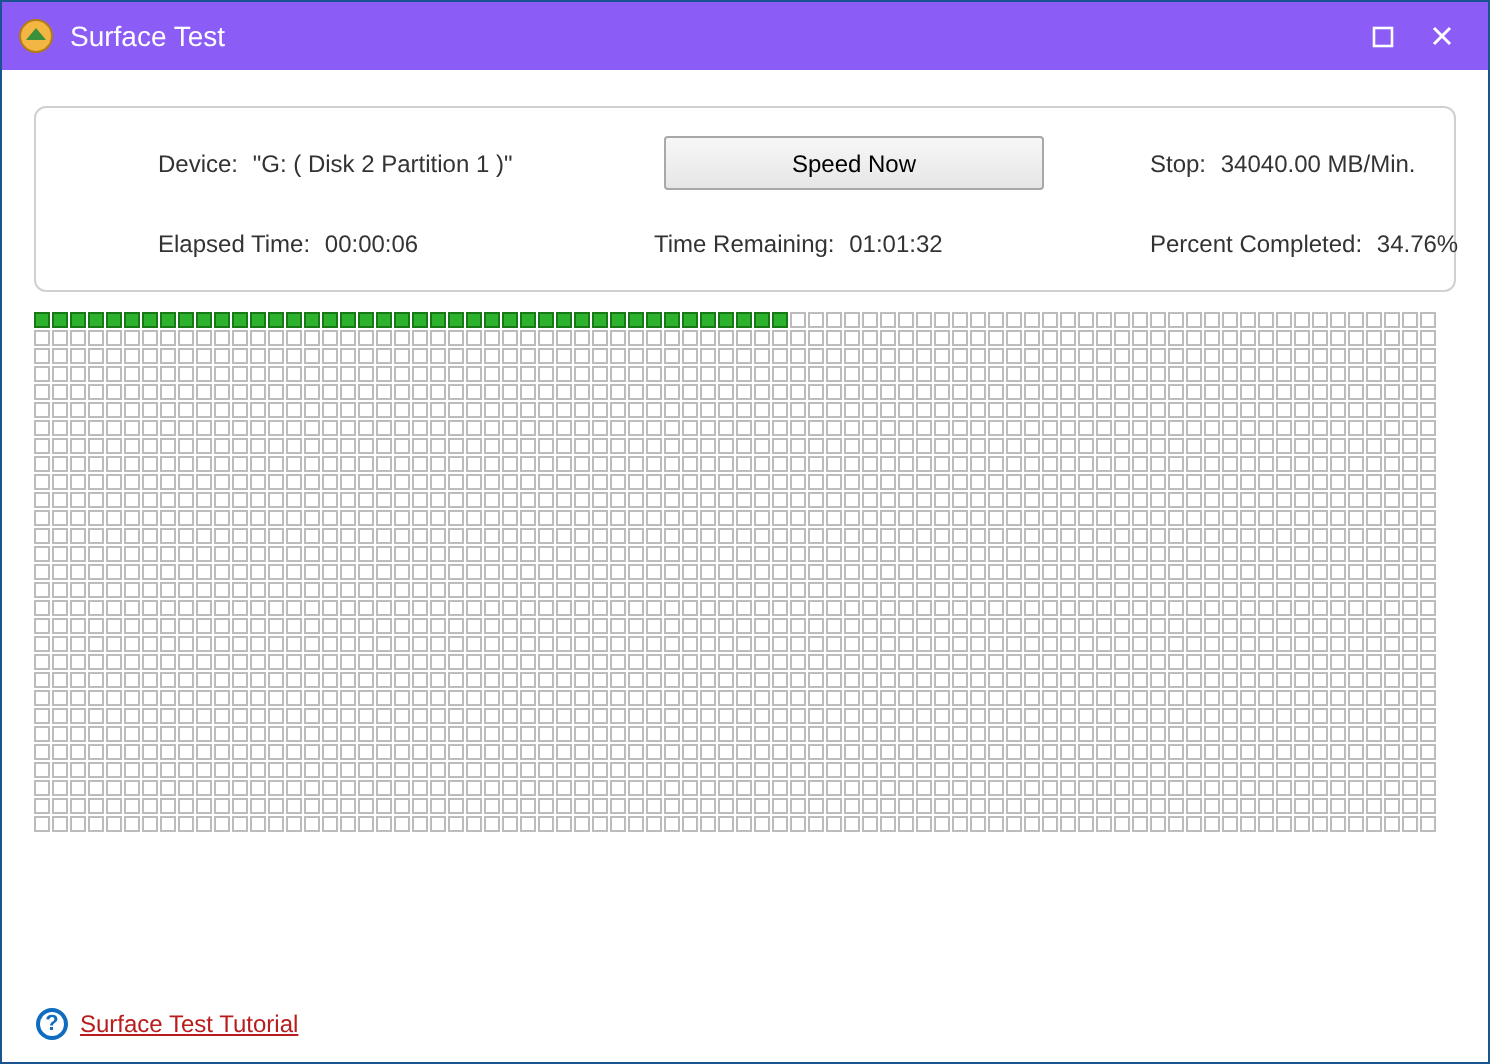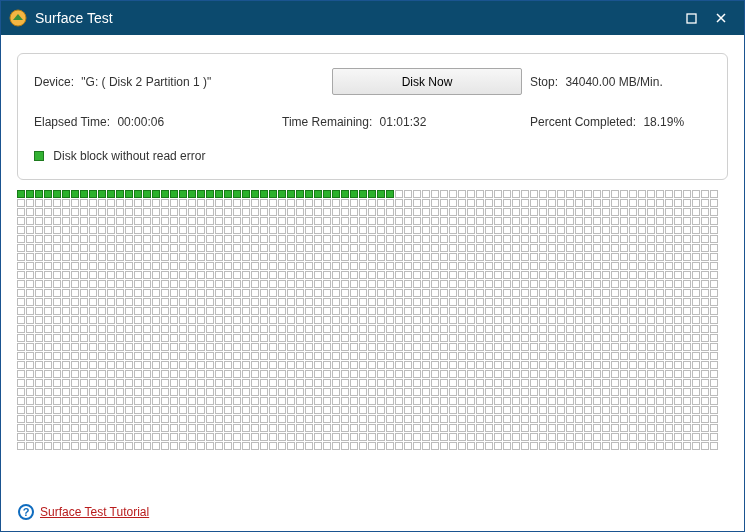--- a/index.html
+++ b/index.html
@@ -6,21 +6,21 @@
   body {
     font-family: "Segoe UI", Tahoma, sans-serif;
     font-size: 12px;
     background: #fff;
     width: 745px;
     height: 532px;
     overflow: hidden;
     border: 1px solid #1a5490;
   }
   .titlebar {
-    background: #0c4a6e;
+    background: #8b5cf6;
     color: #fff;
     height: 34px;
     display: flex;
     align-items: center;
     padding: 0 8px;
   }
   .titlebar .app-icon {
     width: 18px; height: 18px;
     margin-right: 8px;
     display: inline-flex;
@@ -45,21 +45,21 @@
     border-radius: 6px;
     padding: 14px 16px 16px 16px;
     display: grid;
     grid-template-columns: 240px 240px 1fr;
     row-gap: 20px;
     column-gap: 8px;
     align-items: center;
     color: #333;
   }
   .info-item { font-size: 12px; white-space: nowrap; }
-  .info-item .lbl { color: #333; }
+  .info-item .lbl { color: #333; margin-left: 45px; }
   .info-item .val { color: #333; margin-left: 4px; }
   .errors-val { font-weight: bold; font-size: 14px; }
   .stop-btn {
     background: linear-gradient(#f7f7f7, #e6e6e6);
     border: 1px solid #a8a8a8;
     border-radius: 2px;
     height: 27px;
     width: 190px;
     font-size: 12px;
     cursor: pointer;
@@ -140,42 +140,38 @@
   </span>
 </div>
 
 <div class="content">
   <div class="info-panel">
 
     <div class="info-item">
       <span class="lbl">Device:</span>
       <span class="val">"G: ( Disk 2 Partition 1 )"</span>
     </div>
-    <button class="stop-btn">Disk Now</button>
+    <button class="stop-btn">Speed Now</button>
 
     <div class="info-item">
       <span class="lbl">Stop:</span>
       <span class="val">34040.00 MB/Min.</span>
     </div>
     <div class="info-item">
       <span class="lbl">Elapsed Time:</span>
       <span class="val">00:00:06</span>
     </div>
     <div class="info-item">
       <span class="lbl">Time Remaining:</span>
       <span class="val">01:01:32</span>
     </div>
 
     <div class="info-item">
       <span class="lbl">Percent Completed:</span>
-      <span class="val">18.19%</span>
-    </div>
-    <div class="info-item">
-      <span class="legend-sq legend-green"></span>
-      <span>Disk block without read error</span>
+      <span class="val">34.76%</span>
     </div>
 
   </div>
 
   <div class="grid-area" id="block-grid"><span class="block ok"></span><span class="block ok"></span><span class="block ok"></span><span class="block ok"></span><span class="block ok"></span><span class="block ok"></span><span class="block ok"></span><span class="block ok"></span><span class="block ok"></span><span class="block ok"></span><span class="block ok"></span><span class="block ok"></span><span class="block ok"></span><span class="block ok"></span><span class="block ok"></span><span class="block ok"></span><span class="block ok"></span><span class="block ok"></span><span class="block ok"></span><span class="block ok"></span><span class="block ok"></span><span class="block ok"></span><span class="block ok"></span><span class="block ok"></span><span class="block ok"></span><span class="block ok"></span><span class="block ok"></span><span class="block ok"></span><span class="block ok"></span><span class="block ok"></span><span class="block ok"></span><span class="block ok"></span><span class="block ok"></span><span class="block ok"></span><span class="block ok"></span><span class="block ok"></span><span class="block ok"></span><span class="block ok"></span><span class="block ok"></span><span class="block ok"></span><span class="block ok"></span><span class="block ok"></span><span class="block"></span><span class="block"></span><span class="block"></span><span class="block"></span><span class="block"></span><span class="block"></span><span class="block"></span><span class="block"></span><span class="block"></span><span class="block"></span><span class="block"></span><span class="block"></span><span class="block"></span><span class="block"></span><span class="block"></span><span class="block"></span><span class="block"></span><span class="block"></span><span class="block"></span><span class="block"></span><span class="block"></span><span class="block"></span><span class="block"></span><span class="block"></span><span class="block"></span><span class="block"></span><span class="block"></span><span class="block"></span><span class="block"></span><span class="block"></span><span class="block"></span><span class="block"></span><span class="block"></span><span class="block"></span><span class="block"></span><span class="block"></span><br><span class="block"></span><span class="block"></span><span class="block"></span><span class="block"></span><span class="block"></span><span class="block"></span><span class="block"></span><span class="block"></span><span class="block"></span><span class="block"></span><span class="block"></span><span class="block"></span><span class="block"></span><span class="block"></span><span class="block"></span><span class="block"></span><span class="block"></span><span class="block"></span><span class="block"></span><span class="block"></span><span class="block"></span><span class="block"></span><span class="block"></span><span class="block"></span><span class="block"></span><span class="block"></span><span class="block"></span><span class="block"></span><span class="block"></span><span class="block"></span><span class="block"></span><span class="block"></span><span class="block"></span><span class="block"></span><span class="block"></span><span class="block"></span><span class="block"></span><span class="block"></span><span class="block"></span><span class="block"></span><span class="block"></span><span class="block"></span><span class="block"></span><span class="block"></span><span class="block"></span><span class="block"></span><span class="block"></span><span class="block"></span><span class="block"></span><span class="block"></span><span class="block"></span><span class="block"></span><span class="block"></span><span class="block"></span><span class="block"></span><span class="block"></span><span class="block"></span><span class="block"></span><span class="block"></span><span class="block"></span><span class="block"></span><span class="block"></span><span class="block"></span><span class="block"></span><span class="block"></span><span class="block"></span><span class="block"></span><span class="block"></span><span class="block"></span><span class="block"></span><span class="block"></span><span class="block"></span><span class="block"></span><span class="block"></span><span class="block"></span><span class="block"></span><span class="block"></span><span class="block"></span><br><span class="block"></span><span class="block"></span><span class="block"></span><span class="block"></span><span class="block"></span><span class="block"></span><span class="block"></span><span class="block"></span><span class="block"></span><span class="block"></span><span class="block"></span><span class="block"></span><span class="block"></span><span class="block"></span><span class="block"></span><span class="block"></span><span class="block"></span><span class="block"></span><span class="block"></span><span class="block"></span><span class="block"></span><span class="block"></span><span class="block"></span><span class="block"></span><span class="block"></span><span class="block"></span><span class="block"></span><span class="block"></span><span class="block"></span><span class="block"></span><span class="block"></span><span class="block"></span><span class="block"></span><span class="block"></span><span class="block"></span><span class="block"></span><span class="block"></span><span class="block"></span><span class="block"></span><span class="block"></span><span class="block"></span><span class="block"></span><span class="block"></span><span class="block"></span><span class="block"></span><span class="block"></span><span class="block"></span><span class="block"></span><span class="block"></span><span class="block"></span><span class="block"></span><span class="block"></span><span class="block"></span><span class="block"></span><span class="block"></span><span class="block"></span><span class="block"></span><span class="block"></span><span class="block"></span><span class="block"></span><span class="block"></span><span class="block"></span><span class="block"></span><span class="block"></span><span class="block"></span><span class="block"></span><span class="block"></span><span class="block"></span><span class="block"></span><span class="block"></span><span class="block"></span><span class="block"></span><span class="block"></span><span class="block"></span><span class="block"></span><span class="block"></span><span class="block"></span><span class="block"></span><br><span class="block"></span><span class="block"></span><span class="block"></span><span class="block"></span><span class="block"></span><span class="block"></span><span class="block"></span><span class="block"></span><span class="block"></span><span class="block"></span><span class="block"></span><span class="block"></span><span class="block"></span><span class="block"></span><span class="block"></span><span class="block"></span><span class="block"></span><span class="block"></span><span class="block"></span><span class="block"></span><span class="block"></span><span class="block"></span><span class="block"></span><span class="block"></span><span class="block"></span><span class="block"></span><span class="block"></span><span class="block"></span><span class="block"></span><span class="block"></span><span class="block"></span><span class="block"></span><span class="block"></span><span class="block"></span><span class="block"></span><span class="block"></span><span class="block"></span><span class="block"></span><span class="block"></span><span class="block"></span><span class="block"></span><span class="block"></span><span class="block"></span><span class="block"></span><span class="block"></span><span class="block"></span><span class="block"></span><span class="block"></span><span class="block"></span><span class="block"></span><span class="block"></span><span class="block"></span><span class="block"></span><span class="block"></span><span class="block"></span><span class="block"></span><span class="block"></span><span class="block"></span><span class="block"></span><span class="block"></span><span class="block"></span><span class="block"></span><span class="block"></span><span class="block"></span><span class="block"></span><span class="block"></span><span class="block"></span><span class="block"></span><span class="block"></span><span class="block"></span><span class="block"></span><span class="block"></span><span class="block"></span><span class="block"></span><span class="block"></span><span class="block"></span><span class="block"></span><span class="block"></span><br><span class="block"></span><span class="block"></span><span class="block"></span><span class="block"></span><span class="block"></span><span class="block"></span><span class="block"></span><span class="block"></span><span class="block"></span><span class="block"></span><span class="block"></span><span class="block"></span><span class="block"></span><span class="block"></span><span class="block"></span><span class="block"></span><span class="block"></span><span class="block"></span><span class="block"></span><span class="block"></span><span class="block"></span><span class="block"></span><span class="block"></span><span class="block"></span><span class="block"></span><span class="block"></span><span class="block"></span><span class="block"></span><span class="block"></span><span class="block"></span><span class="block"></span><span class="block"></span><span class="block"></span><span class="block"></span><span class="block"></span><span class="block"></span><span class="block"></span><span class="block"></span><span class="block"></span><span class="block"></span><span class="block"></span><span class="block"></span><span class="block"></span><span class="block"></span><span class="block"></span><span class="block"></span><span class="block"></span><span class="block"></span><span class="block"></span><span class="block"></span><span class="block"></span><span class="block"></span><span class="block"></span><span class="block"></span><span class="block"></span><span class="block"></span><span class="block"></span><span class="block"></span><span class="block"></span><span class="block"></span><span class="block"></span><span class="block"></span><span class="block"></span><span class="block"></span><span class="block"></span><span class="block"></span><span class="block"></span><span class="block"></span><span class="block"></span><span class="block"></span><span class="block"></span><span class="block"></span><span class="block"></span><span class="block"></span><span class="block"></span><span class="block"></span><span class="block"></span><span class="block"></span><br><span class="block"></span><span class="block"></span><span class="block"></span><span class="block"></span><span class="block"></span><span class="block"></span><span class="block"></span><span class="block"></span><span class="block"></span><span class="block"></span><span class="block"></span><span class="block"></span><span class="block"></span><span class="block"></span><span class="block"></span><span class="block"></span><span class="block"></span><span class="block"></span><span class="block"></span><span class="block"></span><span class="block"></span><span class="block"></span><span class="block"></span><span class="block"></span><span class="block"></span><span class="block"></span><span class="block"></span><span class="block"></span><span class="block"></span><span class="block"></span><span class="block"></span><span class="block"></span><span class="block"></span><span class="block"></span><span class="block"></span><span class="block"></span><span class="block"></span><span class="block"></span><span class="block"></span><span class="block"></span><span class="block"></span><span class="block"></span><span class="block"></span><span class="block"></span><span class="block"></span><span class="block"></span><span class="block"></span><span class="block"></span><span class="block"></span><span class="block"></span><span class="block"></span><span class="block"></span><span class="block"></span><span class="block"></span><span class="block"></span><span class="block"></span><span class="block"></span><span class="block"></span><span class="block"></span><span class="block"></span><span class="block"></span><span class="block"></span><span class="block"></span><span class="block"></span><span class="block"></span><span class="block"></span><span class="block"></span><span class="block"></span><span class="block"></span><span class="block"></span><span class="block"></span><span class="block"></span><span class="block"></span><span class="block"></span><span class="block"></span><span class="block"></span><span class="block"></span><span class="block"></span><br><span class="block"></span><span class="block"></span><span class="block"></span><span class="block"></span><span class="block"></span><span class="block"></span><span class="block"></span><span class="block"></span><span class="block"></span><span class="block"></span><span class="block"></span><span class="block"></span><span class="block"></span><span class="block"></span><span class="block"></span><span class="block"></span><span class="block"></span><span class="block"></span><span class="block"></span><span class="block"></span><span class="block"></span><span class="block"></span><span class="block"></span><span class="block"></span><span class="block"></span><span class="block"></span><span class="block"></span><span class="block"></span><span class="block"></span><span class="block"></span><span class="block"></span><span class="block"></span><span class="block"></span><span class="block"></span><span class="block"></span><span class="block"></span><span class="block"></span><span class="block"></span><span class="block"></span><span class="block"></span><span class="block"></span><span class="block"></span><span class="block"></span><span class="block"></span><span class="block"></span><span class="block"></span><span class="block"></span><span class="block"></span><span class="block"></span><span class="block"></span><span class="block"></span><span class="block"></span><span class="block"></span><span class="block"></span><span class="block"></span><span class="block"></span><span class="block"></span><span class="block"></span><span class="block"></span><span class="block"></span><span class="block"></span><span class="block"></span><span class="block"></span><span class="block"></span><span class="block"></span><span class="block"></span><span class="block"></span><span class="block"></span><span class="block"></span><span class="block"></span><span class="block"></span><span class="block"></span><span class="block"></span><span class="block"></span><span class="block"></span><span class="block"></span><span class="block"></span><span class="block"></span><br><span class="block"></span><span class="block"></span><span class="block"></span><span class="block"></span><span class="block"></span><span class="block"></span><span class="block"></span><span class="block"></span><span class="block"></span><span class="block"></span><span class="block"></span><span class="block"></span><span class="block"></span><span class="block"></span><span class="block"></span><span class="block"></span><span class="block"></span><span class="block"></span><span class="block"></span><span class="block"></span><span class="block"></span><span class="block"></span><span class="block"></span><span class="block"></span><span class="block"></span><span class="block"></span><span class="block"></span><span class="block"></span><span class="block"></span><span class="block"></span><span class="block"></span><span class="block"></span><span class="block"></span><span class="block"></span><span class="block"></span><span class="block"></span><span class="block"></span><span class="block"></span><span class="block"></span><span class="block"></span><span class="block"></span><span class="block"></span><span class="block"></span><span class="block"></span><span class="block"></span><span class="block"></span><span class="block"></span><span class="block"></span><span class="block"></span><span class="block"></span><span class="block"></span><span class="block"></span><span class="block"></span><span class="block"></span><span class="block"></span><span class="block"></span><span class="block"></span><span class="block"></span><span class="block"></span><span class="block"></span><span class="block"></span><span class="block"></span><span class="block"></span><span class="block"></span><span class="block"></span><span class="block"></span><span class="block"></span><span class="block"></span><span class="block"></span><span class="block"></span><span class="block"></span><span class="block"></span><span class="block"></span><span class="block"></span><span class="block"></span><span class="block"></span><span class="block"></span><span class="block"></span><br><span class="block"></span><span class="block"></span><span class="block"></span><span class="block"></span><span class="block"></span><span class="block"></span><span class="block"></span><span class="block"></span><span class="block"></span><span class="block"></span><span class="block"></span><span class="block"></span><span class="block"></span><span class="block"></span><span class="block"></span><span class="block"></span><span class="block"></span><span class="block"></span><span class="block"></span><span class="block"></span><span class="block"></span><span class="block"></span><span class="block"></span><span class="block"></span><span class="block"></span><span class="block"></span><span class="block"></span><span class="block"></span><span class="block"></span><span class="block"></span><span class="block"></span><span class="block"></span><span class="block"></span><span class="block"></span><span class="block"></span><span class="block"></span><span class="block"></span><span class="block"></span><span class="block"></span><span class="block"></span><span class="block"></span><span class="block"></span><span class="block"></span><span class="block"></span><span class="block"></span><span class="block"></span><span class="block"></span><span class="block"></span><span class="block"></span><span class="block"></span><span class="block"></span><span class="block"></span><span class="block"></span><span class="block"></span><span class="block"></span><span class="block"></span><span class="block"></span><span class="block"></span><span class="block"></span><span class="block"></span><span class="block"></span><span class="block"></span><span class="block"></span><span class="block"></span><span class="block"></span><span class="block"></span><span class="block"></span><span class="block"></span><span class="block"></span><span class="block"></span><span class="block"></span><span class="block"></span><span class="block"></span><span class="block"></span><span class="block"></span><span class="block"></span><span class="block"></span><span class="block"></span><br><span class="block"></span><span class="block"></span><span class="block"></span><span class="block"></span><span class="block"></span><span class="block"></span><span class="block"></span><span class="block"></span><span class="block"></span><span class="block"></span><span class="block"></span><span class="block"></span><span class="block"></span><span class="block"></span><span class="block"></span><span class="block"></span><span class="block"></span><span class="block"></span><span class="block"></span><span class="block"></span><span class="block"></span><span class="block"></span><span class="block"></span><span class="block"></span><span class="block"></span><span class="block"></span><span class="block"></span><span class="block"></span><span class="block"></span><span class="block"></span><span class="block"></span><span class="block"></span><span class="block"></span><span class="block"></span><span class="block"></span><span class="block"></span><span class="block"></span><span class="block"></span><span class="block"></span><span class="block"></span><span class="block"></span><span class="block"></span><span class="block"></span><span class="block"></span><span class="block"></span><span class="block"></span><span class="block"></span><span class="block"></span><span class="block"></span><span class="block"></span><span class="block"></span><span class="block"></span><span class="block"></span><span class="block"></span><span class="block"></span><span class="block"></span><span class="block"></span><span class="block"></span><span class="block"></span><span class="block"></span><span class="block"></span><span class="block"></span><span class="block"></span><span class="block"></span><span class="block"></span><span class="block"></span><span class="block"></span><span class="block"></span><span class="block"></span><span class="block"></span><span class="block"></span><span class="block"></span><span class="block"></span><span class="block"></span><span class="block"></span><span class="block"></span><span class="block"></span><span class="block"></span><br><span class="block"></span><span class="block"></span><span class="block"></span><span class="block"></span><span class="block"></span><span class="block"></span><span class="block"></span><span class="block"></span><span class="block"></span><span class="block"></span><span class="block"></span><span class="block"></span><span class="block"></span><span class="block"></span><span class="block"></span><span class="block"></span><span class="block"></span><span class="block"></span><span class="block"></span><span class="block"></span><span class="block"></span><span class="block"></span><span class="block"></span><span class="block"></span><span class="block"></span><span class="block"></span><span class="block"></span><span class="block"></span><span class="block"></span><span class="block"></span><span class="block"></span><span class="block"></span><span class="block"></span><span class="block"></span><span class="block"></span><span class="block"></span><span class="block"></span><span class="block"></span><span class="block"></span><span class="block"></span><span class="block"></span><span class="block"></span><span class="block"></span><span class="block"></span><span class="block"></span><span class="block"></span><span class="block"></span><span class="block"></span><span class="block"></span><span class="block"></span><span class="block"></span><span class="block"></span><span class="block"></span><span class="block"></span><span class="block"></span><span class="block"></span><span class="block"></span><span class="block"></span><span class="block"></span><span class="block"></span><span class="block"></span><span class="block"></span><span class="block"></span><span class="block"></span><span class="block"></span><span class="block"></span><span class="block"></span><span class="block"></span><span class="block"></span><span class="block"></span><span class="block"></span><span class="block"></span><span class="block"></span><span class="block"></span><span class="block"></span><span class="block"></span><span class="block"></span><span class="block"></span><br><span class="block"></span><span class="block"></span><span class="block"></span><span class="block"></span><span class="block"></span><span class="block"></span><span class="block"></span><span class="block"></span><span class="block"></span><span class="block"></span><span class="block"></span><span class="block"></span><span class="block"></span><span class="block"></span><span class="block"></span><span class="block"></span><span class="block"></span><span class="block"></span><span class="block"></span><span class="block"></span><span class="block"></span><span class="block"></span><span class="block"></span><span class="block"></span><span class="block"></span><span class="block"></span><span class="block"></span><span class="block"></span><span class="block"></span><span class="block"></span><span class="block"></span><span class="block"></span><span class="block"></span><span class="block"></span><span class="block"></span><span class="block"></span><span class="block"></span><span class="block"></span><span class="block"></span><span class="block"></span><span class="block"></span><span class="block"></span><span class="block"></span><span class="block"></span><span class="block"></span><span class="block"></span><span class="block"></span><span class="block"></span><span class="block"></span><span class="block"></span><span class="block"></span><span class="block"></span><span class="block"></span><span class="block"></span><span class="block"></span><span class="block"></span><span class="block"></span><span class="block"></span><span class="block"></span><span class="block"></span><span class="block"></span><span class="block"></span><span class="block"></span><span class="block"></span><span class="block"></span><span class="block"></span><span class="block"></span><span class="block"></span><span class="block"></span><span class="block"></span><span class="block"></span><span class="block"></span><span class="block"></span><span class="block"></span><span class="block"></span><span class="block"></span><span class="block"></span><span class="block"></span><br><span class="block"></span><span class="block"></span><span class="block"></span><span class="block"></span><span class="block"></span><span class="block"></span><span class="block"></span><span class="block"></span><span class="block"></span><span class="block"></span><span class="block"></span><span class="block"></span><span class="block"></span><span class="block"></span><span class="block"></span><span class="block"></span><span class="block"></span><span class="block"></span><span class="block"></span><span class="block"></span><span class="block"></span><span class="block"></span><span class="block"></span><span class="block"></span><span class="block"></span><span class="block"></span><span class="block"></span><span class="block"></span><span class="block"></span><span class="block"></span><span class="block"></span><span class="block"></span><span class="block"></span><span class="block"></span><span class="block"></span><span class="block"></span><span class="block"></span><span class="block"></span><span class="block"></span><span class="block"></span><span class="block"></span><span class="block"></span><span class="block"></span><span class="block"></span><span class="block"></span><span class="block"></span><span class="block"></span><span class="block"></span><span class="block"></span><span class="block"></span><span class="block"></span><span class="block"></span><span class="block"></span><span class="block"></span><span class="block"></span><span class="block"></span><span class="block"></span><span class="block"></span><span class="block"></span><span class="block"></span><span class="block"></span><span class="block"></span><span class="block"></span><span class="block"></span><span class="block"></span><span class="block"></span><span class="block"></span><span class="block"></span><span class="block"></span><span class="block"></span><span class="block"></span><span class="block"></span><span class="block"></span><span class="block"></span><span class="block"></span><span class="block"></span><span class="block"></span><span class="block"></span><br><span class="block"></span><span class="block"></span><span class="block"></span><span class="block"></span><span class="block"></span><span class="block"></span><span class="block"></span><span class="block"></span><span class="block"></span><span class="block"></span><span class="block"></span><span class="block"></span><span class="block"></span><span class="block"></span><span class="block"></span><span class="block"></span><span class="block"></span><span class="block"></span><span class="block"></span><span class="block"></span><span class="block"></span><span class="block"></span><span class="block"></span><span class="block"></span><span class="block"></span><span class="block"></span><span class="block"></span><span class="block"></span><span class="block"></span><span class="block"></span><span class="block"></span><span class="block"></span><span class="block"></span><span class="block"></span><span class="block"></span><span class="block"></span><span class="block"></span><span class="block"></span><span class="block"></span><span class="block"></span><span class="block"></span><span class="block"></span><span class="block"></span><span class="block"></span><span class="block"></span><span class="block"></span><span class="block"></span><span class="block"></span><span class="block"></span><span class="block"></span><span class="block"></span><span class="block"></span><span class="block"></span><span class="block"></span><span class="block"></span><span class="block"></span><span class="block"></span><span class="block"></span><span class="block"></span><span class="block"></span><span class="block"></span><span class="block"></span><span class="block"></span><span class="block"></span><span class="block"></span><span class="block"></span><span class="block"></span><span class="block"></span><span class="block"></span><span class="block"></span><span class="block"></span><span class="block"></span><span class="block"></span><span class="block"></span><span class="block"></span><span class="block"></span><span class="block"></span><span class="block"></span><br><span class="block"></span><span class="block"></span><span class="block"></span><span class="block"></span><span class="block"></span><span class="block"></span><span class="block"></span><span class="block"></span><span class="block"></span><span class="block"></span><span class="block"></span><span class="block"></span><span class="block"></span><span class="block"></span><span class="block"></span><span class="block"></span><span class="block"></span><span class="block"></span><span class="block"></span><span class="block"></span><span class="block"></span><span class="block"></span><span class="block"></span><span class="block"></span><span class="block"></span><span class="block"></span><span class="block"></span><span class="block"></span><span class="block"></span><span class="block"></span><span class="block"></span><span class="block"></span><span class="block"></span><span class="block"></span><span class="block"></span><span class="block"></span><span class="block"></span><span class="block"></span><span class="block"></span><span class="block"></span><span class="block"></span><span class="block"></span><span class="block"></span><span class="block"></span><span class="block"></span><span class="block"></span><span class="block"></span><span class="block"></span><span class="block"></span><span class="block"></span><span class="block"></span><span class="block"></span><span class="block"></span><span class="block"></span><span class="block"></span><span class="block"></span><span class="block"></span><span class="block"></span><span class="block"></span><span class="block"></span><span class="block"></span><span class="block"></span><span class="block"></span><span class="block"></span><span class="block"></span><span class="block"></span><span class="block"></span><span class="block"></span><span class="block"></span><span class="block"></span><span class="block"></span><span class="block"></span><span class="block"></span><span class="block"></span><span class="block"></span><span class="block"></span><span class="block"></span><span class="block"></span><br><span class="block"></span><span class="block"></span><span class="block"></span><span class="block"></span><span class="block"></span><span class="block"></span><span class="block"></span><span class="block"></span><span class="block"></span><span class="block"></span><span class="block"></span><span class="block"></span><span class="block"></span><span class="block"></span><span class="block"></span><span class="block"></span><span class="block"></span><span class="block"></span><span class="block"></span><span class="block"></span><span class="block"></span><span class="block"></span><span class="block"></span><span class="block"></span><span class="block"></span><span class="block"></span><span class="block"></span><span class="block"></span><span class="block"></span><span class="block"></span><span class="block"></span><span class="block"></span><span class="block"></span><span class="block"></span><span class="block"></span><span class="block"></span><span class="block"></span><span class="block"></span><span class="block"></span><span class="block"></span><span class="block"></span><span class="block"></span><span class="block"></span><span class="block"></span><span class="block"></span><span class="block"></span><span class="block"></span><span class="block"></span><span class="block"></span><span class="block"></span><span class="block"></span><span class="block"></span><span class="block"></span><span class="block"></span><span class="block"></span><span class="block"></span><span class="block"></span><span class="block"></span><span class="block"></span><span class="block"></span><span class="block"></span><span class="block"></span><span class="block"></span><span class="block"></span><span class="block"></span><span class="block"></span><span class="block"></span><span class="block"></span><span class="block"></span><span class="block"></span><span class="block"></span><span class="block"></span><span class="block"></span><span class="block"></span><span class="block"></span><span class="block"></span><span class="block"></span><span class="block"></span><br><span class="block"></span><span class="block"></span><span class="block"></span><span class="block"></span><span class="block"></span><span class="block"></span><span class="block"></span><span class="block"></span><span class="block"></span><span class="block"></span><span class="block"></span><span class="block"></span><span class="block"></span><span class="block"></span><span class="block"></span><span class="block"></span><span class="block"></span><span class="block"></span><span class="block"></span><span class="block"></span><span class="block"></span><span class="block"></span><span class="block"></span><span class="block"></span><span class="block"></span><span class="block"></span><span class="block"></span><span class="block"></span><span class="block"></span><span class="block"></span><span class="block"></span><span class="block"></span><span class="block"></span><span class="block"></span><span class="block"></span><span class="block"></span><span class="block"></span><span class="block"></span><span class="block"></span><span class="block"></span><span class="block"></span><span class="block"></span><span class="block"></span><span class="block"></span><span class="block"></span><span class="block"></span><span class="block"></span><span class="block"></span><span class="block"></span><span class="block"></span><span class="block"></span><span class="block"></span><span class="block"></span><span class="block"></span><span class="block"></span><span class="block"></span><span class="block"></span><span class="block"></span><span class="block"></span><span class="block"></span><span class="block"></span><span class="block"></span><span class="block"></span><span class="block"></span><span class="block"></span><span class="block"></span><span class="block"></span><span class="block"></span><span class="block"></span><span class="block"></span><span class="block"></span><span class="block"></span><span class="block"></span><span class="block"></span><span class="block"></span><span class="block"></span><span class="block"></span><span class="block"></span><br><span class="block"></span><span class="block"></span><span class="block"></span><span class="block"></span><span class="block"></span><span class="block"></span><span class="block"></span><span class="block"></span><span class="block"></span><span class="block"></span><span class="block"></span><span class="block"></span><span class="block"></span><span class="block"></span><span class="block"></span><span class="block"></span><span class="block"></span><span class="block"></span><span class="block"></span><span class="block"></span><span class="block"></span><span class="block"></span><span class="block"></span><span class="block"></span><span class="block"></span><span class="block"></span><span class="block"></span><span class="block"></span><span class="block"></span><span class="block"></span><span class="block"></span><span class="block"></span><span class="block"></span><span class="block"></span><span class="block"></span><span class="block"></span><span class="block"></span><span class="block"></span><span class="block"></span><span class="block"></span><span class="block"></span><span class="block"></span><span class="block"></span><span class="block"></span><span class="block"></span><span class="block"></span><span class="block"></span><span class="block"></span><span class="block"></span><span class="block"></span><span class="block"></span><span class="block"></span><span class="block"></span><span class="block"></span><span class="block"></span><span class="block"></span><span class="block"></span><span class="block"></span><span class="block"></span><span class="block"></span><span class="block"></span><span class="block"></span><span class="block"></span><span class="block"></span><span class="block"></span><span class="block"></span><span class="block"></span><span class="block"></span><span class="block"></span><span class="block"></span><span class="block"></span><span class="block"></span><span class="block"></span><span class="block"></span><span class="block"></span><span class="block"></span><span class="block"></span><span class="block"></span><br><span class="block"></span><span class="block"></span><span class="block"></span><span class="block"></span><span class="block"></span><span class="block"></span><span class="block"></span><span class="block"></span><span class="block"></span><span class="block"></span><span class="block"></span><span class="block"></span><span class="block"></span><span class="block"></span><span class="block"></span><span class="block"></span><span class="block"></span><span class="block"></span><span class="block"></span><span class="block"></span><span class="block"></span><span class="block"></span><span class="block"></span><span class="block"></span><span class="block"></span><span class="block"></span><span class="block"></span><span class="block"></span><span class="block"></span><span class="block"></span><span class="block"></span><span class="block"></span><span class="block"></span><span class="block"></span><span class="block"></span><span class="block"></span><span class="block"></span><span class="block"></span><span class="block"></span><span class="block"></span><span class="block"></span><span class="block"></span><span class="block"></span><span class="block"></span><span class="block"></span><span class="block"></span><span class="block"></span><span class="block"></span><span class="block"></span><span class="block"></span><span class="block"></span><span class="block"></span><span class="block"></span><span class="block"></span><span class="block"></span><span class="block"></span><span class="block"></span><span class="block"></span><span class="block"></span><span class="block"></span><span class="block"></span><span class="block"></span><span class="block"></span><span class="block"></span><span class="block"></span><span class="block"></span><span class="block"></span><span class="block"></span><span class="block"></span><span class="block"></span><span class="block"></span><span class="block"></span><span class="block"></span><span class="block"></span><span class="block"></span><span class="block"></span><span class="block"></span><span class="block"></span><br><span class="block"></span><span class="block"></span><span class="block"></span><span class="block"></span><span class="block"></span><span class="block"></span><span class="block"></span><span class="block"></span><span class="block"></span><span class="block"></span><span class="block"></span><span class="block"></span><span class="block"></span><span class="block"></span><span class="block"></span><span class="block"></span><span class="block"></span><span class="block"></span><span class="block"></span><span class="block"></span><span class="block"></span><span class="block"></span><span class="block"></span><span class="block"></span><span class="block"></span><span class="block"></span><span class="block"></span><span class="block"></span><span class="block"></span><span class="block"></span><span class="block"></span><span class="block"></span><span class="block"></span><span class="block"></span><span class="block"></span><span class="block"></span><span class="block"></span><span class="block"></span><span class="block"></span><span class="block"></span><span class="block"></span><span class="block"></span><span class="block"></span><span class="block"></span><span class="block"></span><span class="block"></span><span class="block"></span><span class="block"></span><span class="block"></span><span class="block"></span><span class="block"></span><span class="block"></span><span class="block"></span><span class="block"></span><span class="block"></span><span class="block"></span><span class="block"></span><span class="block"></span><span class="block"></span><span class="block"></span><span class="block"></span><span class="block"></span><span class="block"></span><span class="block"></span><span class="block"></span><span class="block"></span><span class="block"></span><span class="block"></span><span class="block"></span><span class="block"></span><span class="block"></span><span class="block"></span><span class="block"></span><span class="block"></span><span class="block"></span><span class="block"></span><span class="block"></span><span class="block"></span><br><span class="block"></span><span class="block"></span><span class="block"></span><span class="block"></span><span class="block"></span><span class="block"></span><span class="block"></span><span class="block"></span><span class="block"></span><span class="block"></span><span class="block"></span><span class="block"></span><span class="block"></span><span class="block"></span><span class="block"></span><span class="block"></span><span class="block"></span><span class="block"></span><span class="block"></span><span class="block"></span><span class="block"></span><span class="block"></span><span class="block"></span><span class="block"></span><span class="block"></span><span class="block"></span><span class="block"></span><span class="block"></span><span class="block"></span><span class="block"></span><span class="block"></span><span class="block"></span><span class="block"></span><span class="block"></span><span class="block"></span><span class="block"></span><span class="block"></span><span class="block"></span><span class="block"></span><span class="block"></span><span class="block"></span><span class="block"></span><span class="block"></span><span class="block"></span><span class="block"></span><span class="block"></span><span class="block"></span><span class="block"></span><span class="block"></span><span class="block"></span><span class="block"></span><span class="block"></span><span class="block"></span><span class="block"></span><span class="block"></span><span class="block"></span><span class="block"></span><span class="block"></span><span class="block"></span><span class="block"></span><span class="block"></span><span class="block"></span><span class="block"></span><span class="block"></span><span class="block"></span><span class="block"></span><span class="block"></span><span class="block"></span><span class="block"></span><span class="block"></span><span class="block"></span><span class="block"></span><span class="block"></span><span class="block"></span><span class="block"></span><span class="block"></span><span class="block"></span><span class="block"></span><br><span class="block"></span><span class="block"></span><span class="block"></span><span class="block"></span><span class="block"></span><span class="block"></span><span class="block"></span><span class="block"></span><span class="block"></span><span class="block"></span><span class="block"></span><span class="block"></span><span class="block"></span><span class="block"></span><span class="block"></span><span class="block"></span><span class="block"></span><span class="block"></span><span class="block"></span><span class="block"></span><span class="block"></span><span class="block"></span><span class="block"></span><span class="block"></span><span class="block"></span><span class="block"></span><span class="block"></span><span class="block"></span><span class="block"></span><span class="block"></span><span class="block"></span><span class="block"></span><span class="block"></span><span class="block"></span><span class="block"></span><span class="block"></span><span class="block"></span><span class="block"></span><span class="block"></span><span class="block"></span><span class="block"></span><span class="block"></span><span class="block"></span><span class="block"></span><span class="block"></span><span class="block"></span><span class="block"></span><span class="block"></span><span class="block"></span><span class="block"></span><span class="block"></span><span class="block"></span><span class="block"></span><span class="block"></span><span class="block"></span><span class="block"></span><span class="block"></span><span class="block"></span><span class="block"></span><span class="block"></span><span class="block"></span><span class="block"></span><span class="block"></span><span class="block"></span><span class="block"></span><span class="block"></span><span class="block"></span><span class="block"></span><span class="block"></span><span class="block"></span><span class="block"></span><span class="block"></span><span class="block"></span><span class="block"></span><span class="block"></span><span class="block"></span><span class="block"></span><span class="block"></span><br><span class="block"></span><span class="block"></span><span class="block"></span><span class="block"></span><span class="block"></span><span class="block"></span><span class="block"></span><span class="block"></span><span class="block"></span><span class="block"></span><span class="block"></span><span class="block"></span><span class="block"></span><span class="block"></span><span class="block"></span><span class="block"></span><span class="block"></span><span class="block"></span><span class="block"></span><span class="block"></span><span class="block"></span><span class="block"></span><span class="block"></span><span class="block"></span><span class="block"></span><span class="block"></span><span class="block"></span><span class="block"></span><span class="block"></span><span class="block"></span><span class="block"></span><span class="block"></span><span class="block"></span><span class="block"></span><span class="block"></span><span class="block"></span><span class="block"></span><span class="block"></span><span class="block"></span><span class="block"></span><span class="block"></span><span class="block"></span><span class="block"></span><span class="block"></span><span class="block"></span><span class="block"></span><span class="block"></span><span class="block"></span><span class="block"></span><span class="block"></span><span class="block"></span><span class="block"></span><span class="block"></span><span class="block"></span><span class="block"></span><span class="block"></span><span class="block"></span><span class="block"></span><span class="block"></span><span class="block"></span><span class="block"></span><span class="block"></span><span class="block"></span><span class="block"></span><span class="block"></span><span class="block"></span><span class="block"></span><span class="block"></span><span class="block"></span><span class="block"></span><span class="block"></span><span class="block"></span><span class="block"></span><span class="block"></span><span class="block"></span><span class="block"></span><span class="block"></span><span class="block"></span><br><span class="block"></span><span class="block"></span><span class="block"></span><span class="block"></span><span class="block"></span><span class="block"></span><span class="block"></span><span class="block"></span><span class="block"></span><span class="block"></span><span class="block"></span><span class="block"></span><span class="block"></span><span class="block"></span><span class="block"></span><span class="block"></span><span class="block"></span><span class="block"></span><span class="block"></span><span class="block"></span><span class="block"></span><span class="block"></span><span class="block"></span><span class="block"></span><span class="block"></span><span class="block"></span><span class="block"></span><span class="block"></span><span class="block"></span><span class="block"></span><span class="block"></span><span class="block"></span><span class="block"></span><span class="block"></span><span class="block"></span><span class="block"></span><span class="block"></span><span class="block"></span><span class="block"></span><span class="block"></span><span class="block"></span><span class="block"></span><span class="block"></span><span class="block"></span><span class="block"></span><span class="block"></span><span class="block"></span><span class="block"></span><span class="block"></span><span class="block"></span><span class="block"></span><span class="block"></span><span class="block"></span><span class="block"></span><span class="block"></span><span class="block"></span><span class="block"></span><span class="block"></span><span class="block"></span><span class="block"></span><span class="block"></span><span class="block"></span><span class="block"></span><span class="block"></span><span class="block"></span><span class="block"></span><span class="block"></span><span class="block"></span><span class="block"></span><span class="block"></span><span class="block"></span><span class="block"></span><span class="block"></span><span class="block"></span><span class="block"></span><span class="block"></span><span class="block"></span><span class="block"></span><br><span class="block"></span><span class="block"></span><span class="block"></span><span class="block"></span><span class="block"></span><span class="block"></span><span class="block"></span><span class="block"></span><span class="block"></span><span class="block"></span><span class="block"></span><span class="block"></span><span class="block"></span><span class="block"></span><span class="block"></span><span class="block"></span><span class="block"></span><span class="block"></span><span class="block"></span><span class="block"></span><span class="block"></span><span class="block"></span><span class="block"></span><span class="block"></span><span class="block"></span><span class="block"></span><span class="block"></span><span class="block"></span><span class="block"></span><span class="block"></span><span class="block"></span><span class="block"></span><span class="block"></span><span class="block"></span><span class="block"></span><span class="block"></span><span class="block"></span><span class="block"></span><span class="block"></span><span class="block"></span><span class="block"></span><span class="block"></span><span class="block"></span><span class="block"></span><span class="block"></span><span class="block"></span><span class="block"></span><span class="block"></span><span class="block"></span><span class="block"></span><span class="block"></span><span class="block"></span><span class="block"></span><span class="block"></span><span class="block"></span><span class="block"></span><span class="block"></span><span class="block"></span><span class="block"></span><span class="block"></span><span class="block"></span><span class="block"></span><span class="block"></span><span class="block"></span><span class="block"></span><span class="block"></span><span class="block"></span><span class="block"></span><span class="block"></span><span class="block"></span><span class="block"></span><span class="block"></span><span class="block"></span><span class="block"></span><span class="block"></span><span class="block"></span><span class="block"></span><span class="block"></span><br><span class="block"></span><span class="block"></span><span class="block"></span><span class="block"></span><span class="block"></span><span class="block"></span><span class="block"></span><span class="block"></span><span class="block"></span><span class="block"></span><span class="block"></span><span class="block"></span><span class="block"></span><span class="block"></span><span class="block"></span><span class="block"></span><span class="block"></span><span class="block"></span><span class="block"></span><span class="block"></span><span class="block"></span><span class="block"></span><span class="block"></span><span class="block"></span><span class="block"></span><span class="block"></span><span class="block"></span><span class="block"></span><span class="block"></span><span class="block"></span><span class="block"></span><span class="block"></span><span class="block"></span><span class="block"></span><span class="block"></span><span class="block"></span><span class="block"></span><span class="block"></span><span class="block"></span><span class="block"></span><span class="block"></span><span class="block"></span><span class="block"></span><span class="block"></span><span class="block"></span><span class="block"></span><span class="block"></span><span class="block"></span><span class="block"></span><span class="block"></span><span class="block"></span><span class="block"></span><span class="block"></span><span class="block"></span><span class="block"></span><span class="block"></span><span class="block"></span><span class="block"></span><span class="block"></span><span class="block"></span><span class="block"></span><span class="block"></span><span class="block"></span><span class="block"></span><span class="block"></span><span class="block"></span><span class="block"></span><span class="block"></span><span class="block"></span><span class="block"></span><span class="block"></span><span class="block"></span><span class="block"></span><span class="block"></span><span class="block"></span><span class="block"></span><span class="block"></span><span class="block"></span><br><span class="block"></span><span class="block"></span><span class="block"></span><span class="block"></span><span class="block"></span><span class="block"></span><span class="block"></span><span class="block"></span><span class="block"></span><span class="block"></span><span class="block"></span><span class="block"></span><span class="block"></span><span class="block"></span><span class="block"></span><span class="block"></span><span class="block"></span><span class="block"></span><span class="block"></span><span class="block"></span><span class="block"></span><span class="block"></span><span class="block"></span><span class="block"></span><span class="block"></span><span class="block"></span><span class="block"></span><span class="block"></span><span class="block"></span><span class="block"></span><span class="block"></span><span class="block"></span><span class="block"></span><span class="block"></span><span class="block"></span><span class="block"></span><span class="block"></span><span class="block"></span><span class="block"></span><span class="block"></span><span class="block"></span><span class="block"></span><span class="block"></span><span class="block"></span><span class="block"></span><span class="block"></span><span class="block"></span><span class="block"></span><span class="block"></span><span class="block"></span><span class="block"></span><span class="block"></span><span class="block"></span><span class="block"></span><span class="block"></span><span class="block"></span><span class="block"></span><span class="block"></span><span class="block"></span><span class="block"></span><span class="block"></span><span class="block"></span><span class="block"></span><span class="block"></span><span class="block"></span><span class="block"></span><span class="block"></span><span class="block"></span><span class="block"></span><span class="block"></span><span class="block"></span><span class="block"></span><span class="block"></span><span class="block"></span><span class="block"></span><span class="block"></span><span class="block"></span><span class="block"></span><br><span class="block"></span><span class="block"></span><span class="block"></span><span class="block"></span><span class="block"></span><span class="block"></span><span class="block"></span><span class="block"></span><span class="block"></span><span class="block"></span><span class="block"></span><span class="block"></span><span class="block"></span><span class="block"></span><span class="block"></span><span class="block"></span><span class="block"></span><span class="block"></span><span class="block"></span><span class="block"></span><span class="block"></span><span class="block"></span><span class="block"></span><span class="block"></span><span class="block"></span><span class="block"></span><span class="block"></span><span class="block"></span><span class="block"></span><span class="block"></span><span class="block"></span><span class="block"></span><span class="block"></span><span class="block"></span><span class="block"></span><span class="block"></span><span class="block"></span><span class="block"></span><span class="block"></span><span class="block"></span><span class="block"></span><span class="block"></span><span class="block"></span><span class="block"></span><span class="block"></span><span class="block"></span><span class="block"></span><span class="block"></span><span class="block"></span><span class="block"></span><span class="block"></span><span class="block"></span><span class="block"></span><span class="block"></span><span class="block"></span><span class="block"></span><span class="block"></span><span class="block"></span><span class="block"></span><span class="block"></span><span class="block"></span><span class="block"></span><span class="block"></span><span class="block"></span><span class="block"></span><span class="block"></span><span class="block"></span><span class="block"></span><span class="block"></span><span class="block"></span><span class="block"></span><span class="block"></span><span class="block"></span><span class="block"></span><span class="block"></span><span class="block"></span><span class="block"></span><span class="block"></span><br><span class="block"></span><span class="block"></span><span class="block"></span><span class="block"></span><span class="block"></span><span class="block"></span><span class="block"></span><span class="block"></span><span class="block"></span><span class="block"></span><span class="block"></span><span class="block"></span><span class="block"></span><span class="block"></span><span class="block"></span><span class="block"></span><span class="block"></span><span class="block"></span><span class="block"></span><span class="block"></span><span class="block"></span><span class="block"></span><span class="block"></span><span class="block"></span><span class="block"></span><span class="block"></span><span class="block"></span><span class="block"></span><span class="block"></span><span class="block"></span><span class="block"></span><span class="block"></span><span class="block"></span><span class="block"></span><span class="block"></span><span class="block"></span><span class="block"></span><span class="block"></span><span class="block"></span><span class="block"></span><span class="block"></span><span class="block"></span><span class="block"></span><span class="block"></span><span class="block"></span><span class="block"></span><span class="block"></span><span class="block"></span><span class="block"></span><span class="block"></span><span class="block"></span><span class="block"></span><span class="block"></span><span class="block"></span><span class="block"></span><span class="block"></span><span class="block"></span><span class="block"></span><span class="block"></span><span class="block"></span><span class="block"></span><span class="block"></span><span class="block"></span><span class="block"></span><span class="block"></span><span class="block"></span><span class="block"></span><span class="block"></span><span class="block"></span><span class="block"></span><span class="block"></span><span class="block"></span><span class="block"></span><span class="block"></span><span class="block"></span><span class="block"></span><span class="block"></span><span class="block"></span><br></div>
 </div>
 
 <div class="footer">
   <span class="help-icon">?</span>
   <a class="tutorial-link">Surface Test Tutorial</a>

